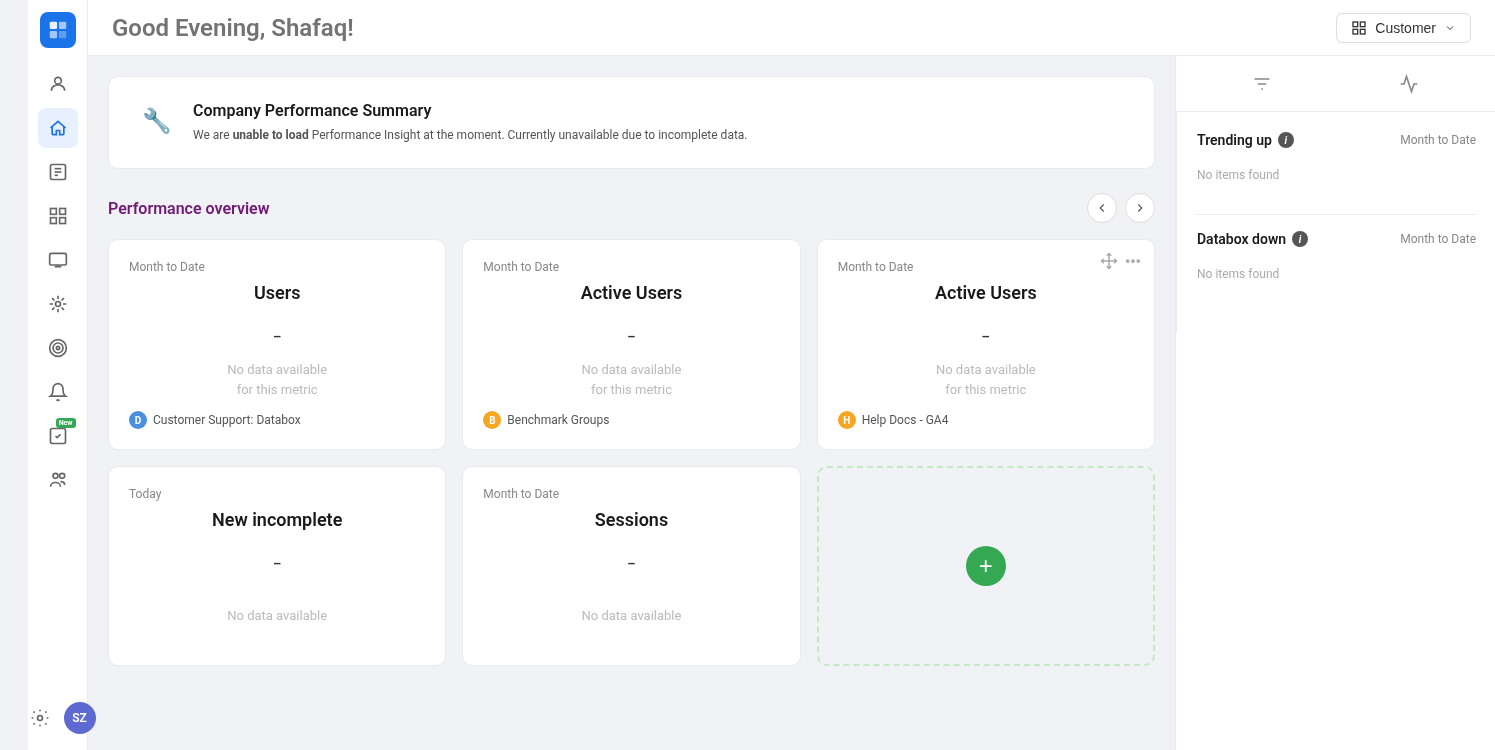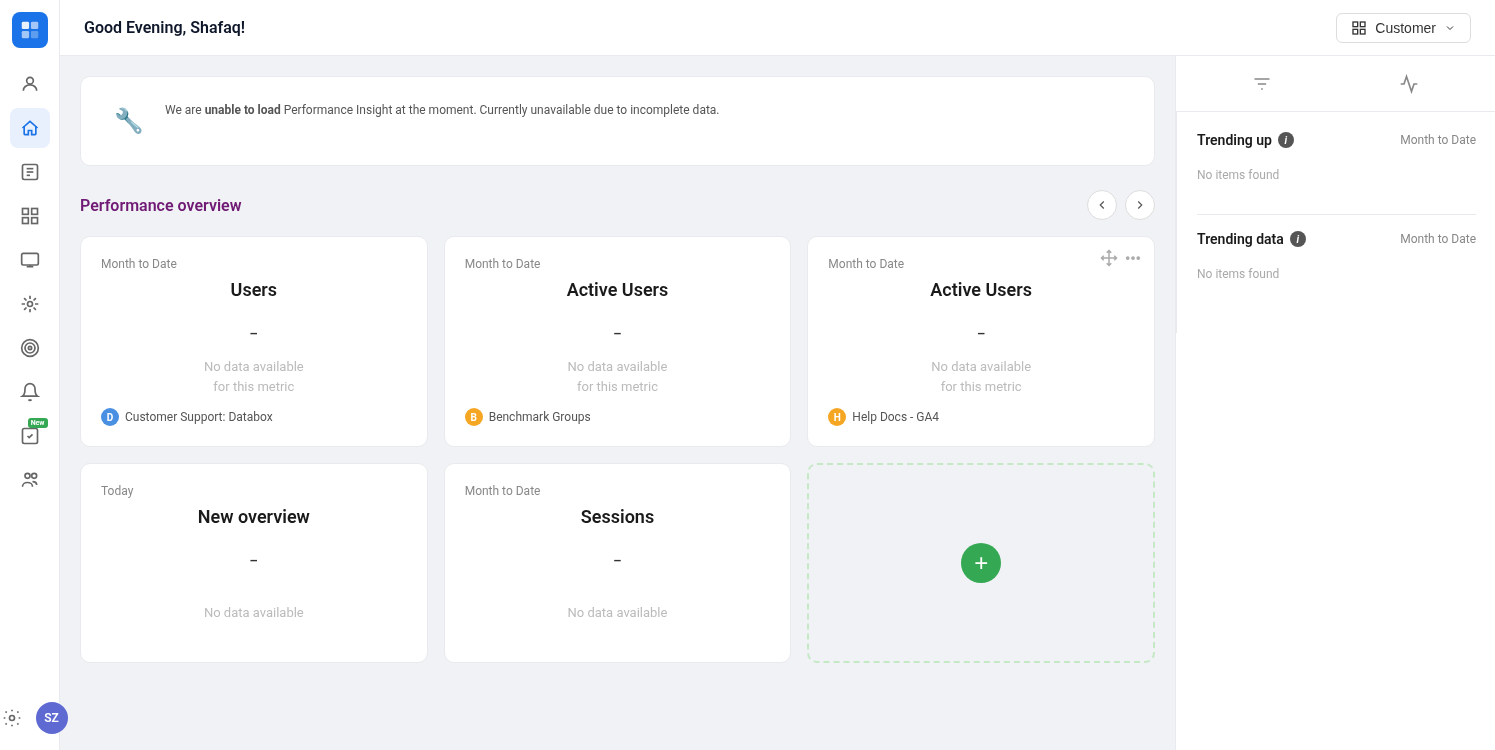--- a/index.html
+++ b/index.html
@@ -9,20 +9,21 @@
     .sidebar {
       width: 60px;
       background: #fff;
       display: flex;
       flex-direction: column;
       align-items: center;
       padding: 12px 0;
       border-right: 1px solid #e8eaed;
       gap: 4px;
       z-index: 10;
+      margin-left: 28px;
     }
     .sidebar-logo {
       width: 36px;
       height: 36px;
       background: #1a73e8;
       border-radius: 8px;
       display: flex;
       align-items: center;
       justify-content: center;
       margin-bottom: 12px;
@@ -78,23 +79,23 @@
     .topbar {
       height: 56px;
       background: #fff;
       border-bottom: 1px solid #e8eaed;
       display: flex;
       align-items: center;
       padding: 0 24px;
       gap: 16px;
     }
     .topbar-title {
-      font-size: 16px;
+      font-size: 24px;
       font-weight: 600;
-      color: #0f172a;
+      color: #737373;
       flex: 1;
     }
     .databox-btn {
       display: flex;
       align-items: center;
       gap: 8px;
       border: 1px solid #ddd;
       border-radius: 6px;
       padding: 6px 14px;
       cursor: pointer;
@@ -459,20 +460,21 @@
     </button>
   </div>
 
   <div class="content-wrapper">
 
     <div class="dashboard-content">
 
       <div class="performance-summary">
         <div class="wrench-icon">🔧</div>
         <div class="summary-text">
+          <h3>Company Performance Summary</h3>
           <p>
             We are <strong>unable to load</strong> Performance Insight at the moment. Currently unavailable due to incomplete data.
           </p>
         </div>
       </div>
 
       <div class="perf-overview-header">
         <span class="perf-overview-title">Performance overview</span>
         <div class="nav-arrows">
           <button class="nav-arrow">
@@ -528,21 +530,21 @@
           <div class="card-value">-</div>
           <div class="card-no-data">No data available<br>for this metric</div>
           <div class="card-source">
             <span class="source-icon orange">H</span>
             <span>Help Docs - GA4</span>
           </div>
         </div>
 
         <div class="metric-card">
           <div class="card-label">Today</div>
-          <div class="card-title">New overview</div>
+          <div class="card-title">New incomplete</div>
           <div class="card-value">-</div>
           <div class="card-no-data">No data available</div>
         </div>
 
         <div class="metric-card">
           <div class="card-label">Month to Date</div>
           <div class="card-title">Sessions</div>
           <div class="card-value">-</div>
           <div class="card-no-data">No data available</div>
         </div>
@@ -580,21 +582,21 @@
             <span class="trend-date">Month to Date</span>
           </div>
           <div class="trend-empty">No items found</div>
         </div>
 
         <hr class="trend-divider">
 
         <div class="trend-section">
           <div class="trend-header">
             <div class="trend-label">
-              <span>Trending data</span>
+              <span>Databox down</span>
               <div class="info-icon">i</div>
             </div>
             <span class="trend-date">Month to Date</span>
           </div>
           <div class="trend-empty">No items found</div>
         </div>
       </div>
     </div>
   </div>
 </div>

